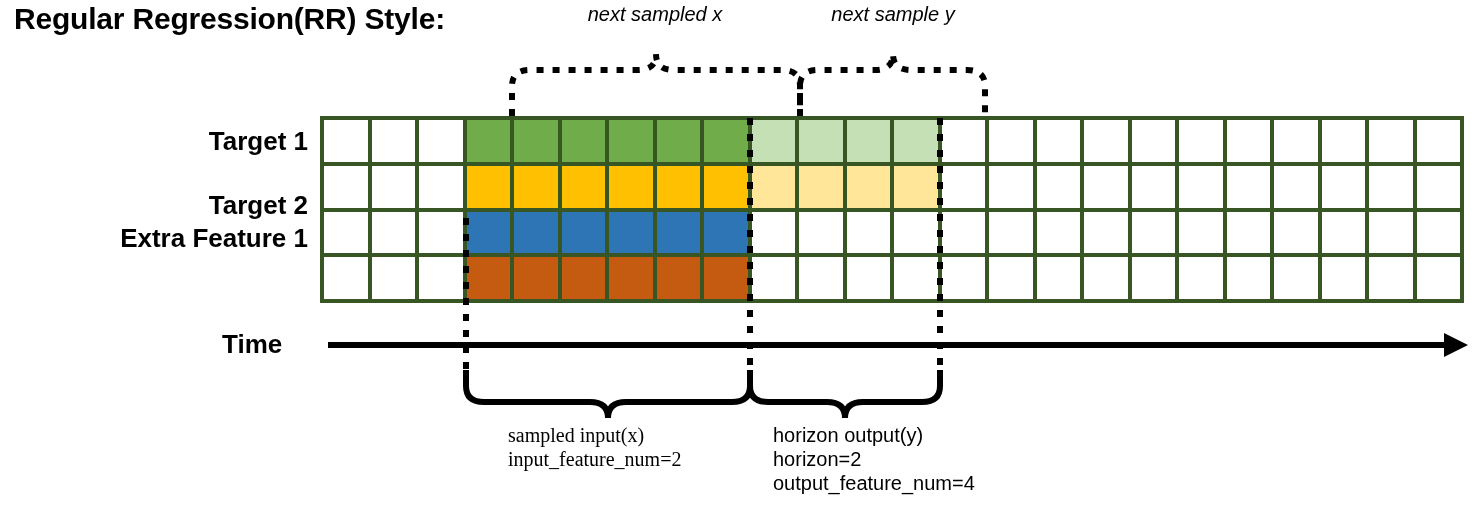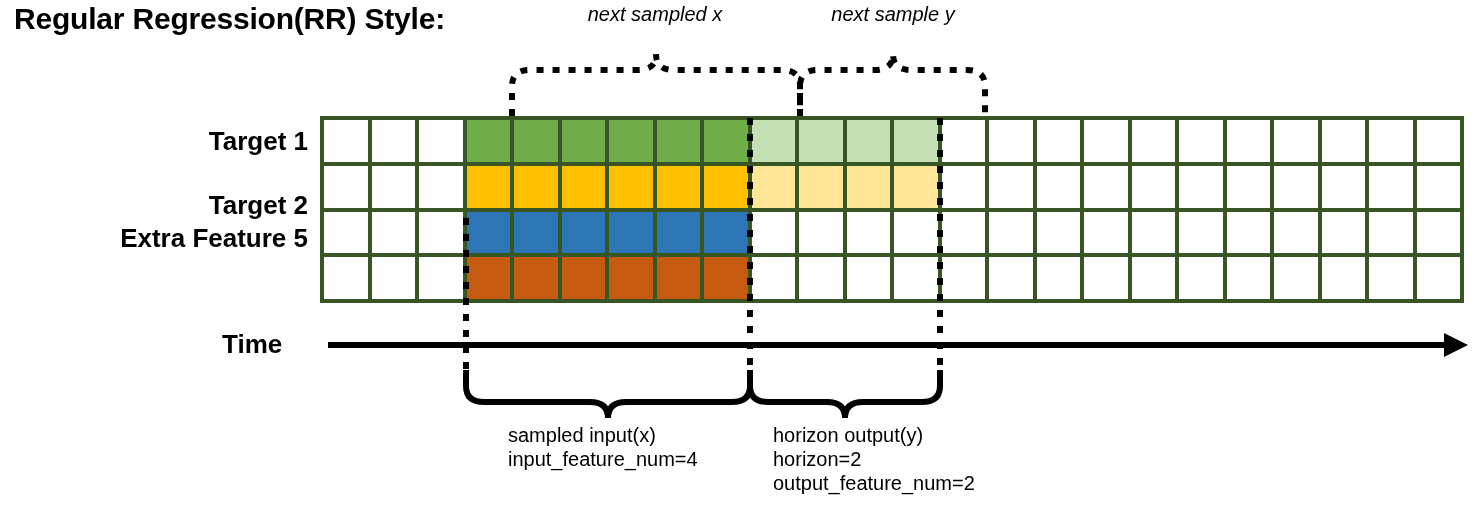--- a/index.html
+++ b/index.html
@@ -97,21 +97,21 @@
 </style>
 </head>
 <body>
 
 <div id="stage">
 
   <div class="page-title">Regular Regression(RR) Style:</div>
 
   <div class="row-label r0">Target 1</div>
   <div class="row-label r1">Target 2</div>
-  <div class="row-label r2">Extra Feature 5</div>
+  <div class="row-label r2">Extra Feature 1</div>
 
   <div class="time-label">Time</div>
 
   <div class="grid" id="grid">
       <div class="cell" style="background: rgb(255, 255, 255);"></div>
       <div class="cell" style="background: rgb(255, 255, 255);"></div>
       <div class="cell" style="background: rgb(255, 255, 255);"></div>
       <div class="cell" style="background: rgb(112, 172, 74);"></div>
       <div class="cell" style="background: rgb(112, 172, 74);"></div>
       <div class="cell" style="background: rgb(112, 172, 74);"></div>
@@ -203,29 +203,29 @@
       <div class="cell" style="background: rgb(255, 255, 255);"></div>
       <div class="cell" style="background: rgb(255, 255, 255);"></div>
       <div class="cell" style="background: rgb(255, 255, 255);"></div>
       <div class="cell" style="background: rgb(255, 255, 255);"></div>
       <div class="cell" style="background: rgb(255, 255, 255);"></div>
     </div>
 
   <div class="brace-top-label" style="left:585px; top:4px; width:140px;">next sampled x</div>
   <div class="brace-top-label" style="left:823px; top:4px; width:140px;">next sample y</div>
 
-  <div class="brace-bot-caption" style="left:508px; top:423px;">
+  <div class="brace-bot-caption" style="left:508px; top:423px;font-family:Liberation Serif, serif;">
     <div>sampled input(x)</div>
-    <div>input_feature_num=4</div>
+    <div>input_feature_num=2</div>
   </div>
 
   <div class="brace-bot-caption" style="left:773px; top:423px;">
     <div>horizon output(y)</div>
     <div>horizon=2</div>
-    <div>output_feature_num=2</div>
+    <div>output_feature_num=4</div>
   </div>
 
   <svg class="overlay" viewBox="0 0 1476 516">
 
     <g>
       <line x1="328" y1="345" x2="1452" y2="345" stroke="#000" stroke-width="6"></line>
       <polygon points="1468,345 1444,333 1444,357" fill="#000"></polygon>
     </g>
 
     <line x1="466" y1="218" x2="466" y2="372" stroke="#000" stroke-width="6" stroke-dasharray="7,9" stroke-linecap="butt"></line>

